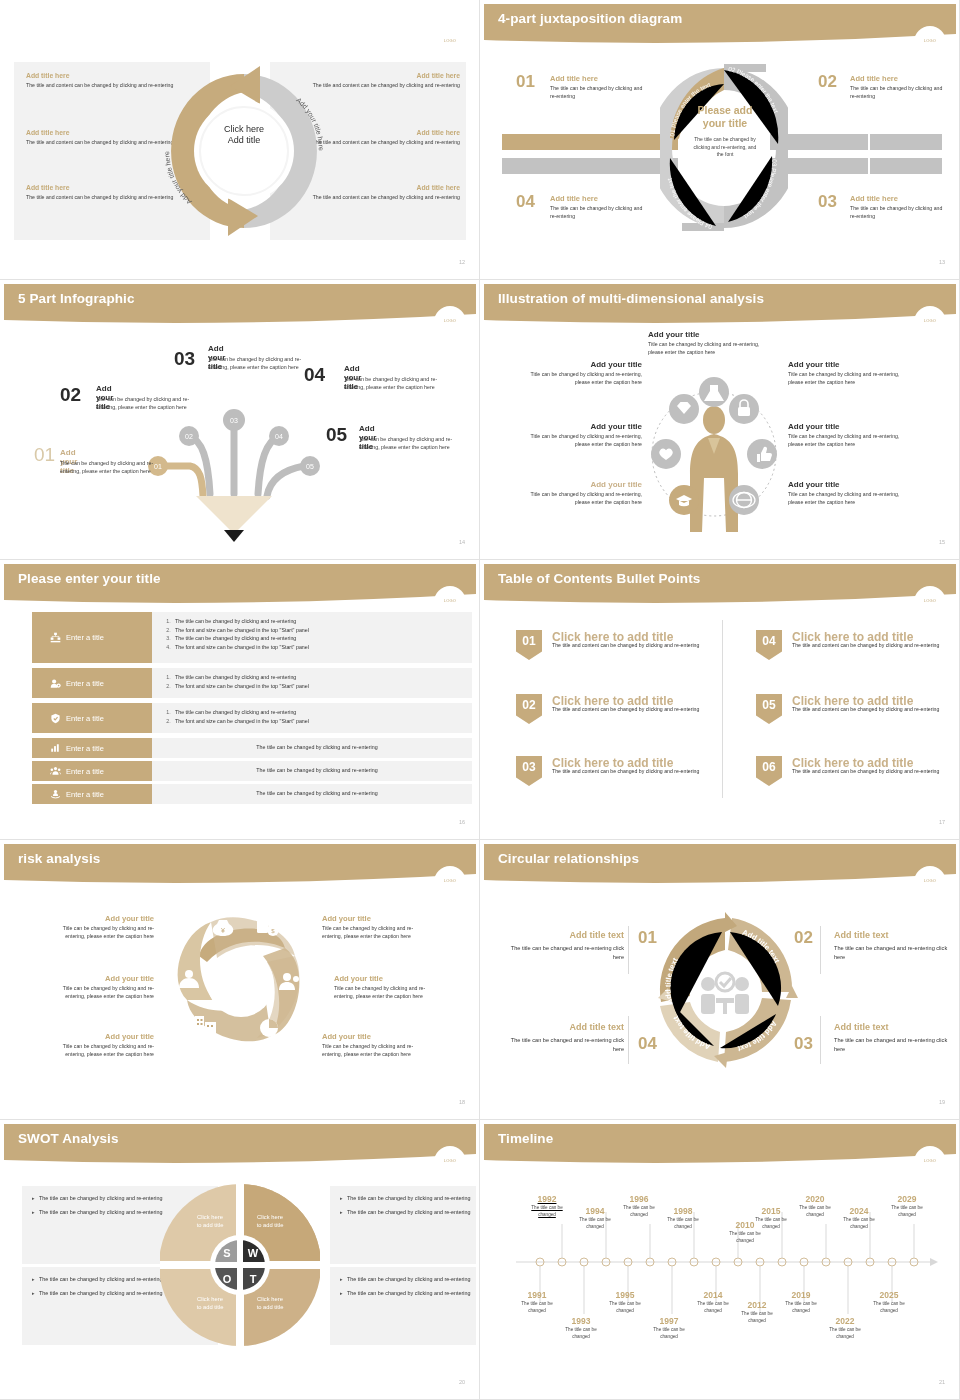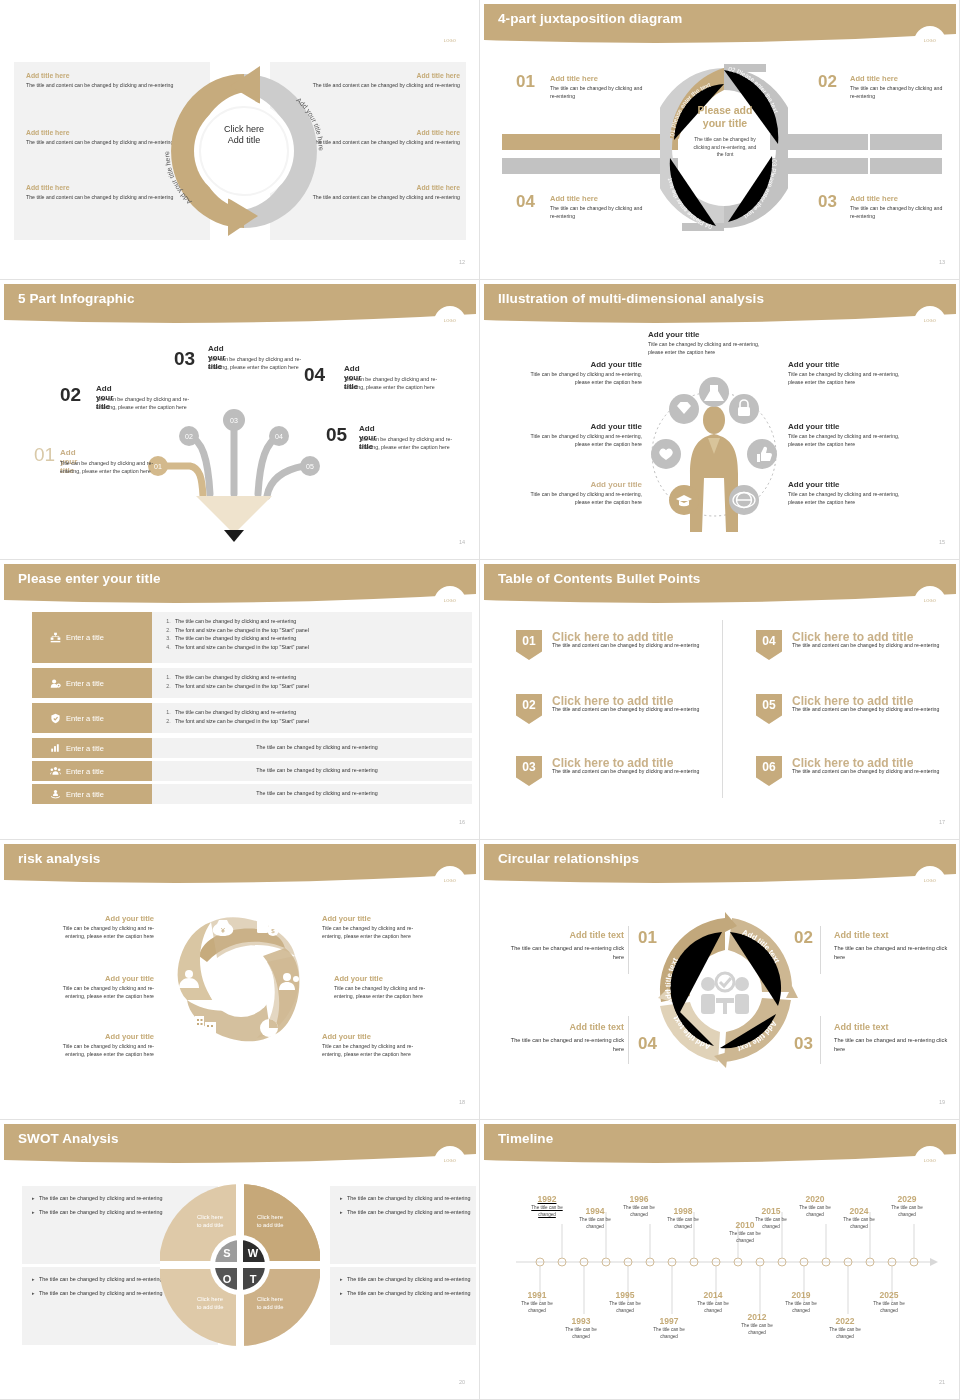--- a/index.html
+++ b/index.html
@@ -914,21 +914,21 @@
       <div class="d">The title can be changed</div>
         </div>
     <div class="tl-node" style="left:162px;top:192px;width:46px;">
       <div class="y">1997</div>
       <div class="d">The title can be changed</div>
         </div>
     <div class="tl-node" style="left:206px;top:166px;width:46px;">
       <div class="y">2014</div>
       <div class="d">The title can be changed</div>
         </div>
-    <div class="tl-node" style="left:250px;top:188px;width:46px;">
+    <div class="tl-node" style="left:250px;top:176px;width:46px;">
       <div class="y">2012</div>
       <div class="d">The title can be changed</div>
         </div>
     <div class="tl-node" style="left:294px;top:166px;width:46px;">
       <div class="y">2019</div>
       <div class="d">The title can be changed</div>
         </div>
     <div class="tl-node" style="left:338px;top:192px;width:46px;">
       <div class="y">2022</div>
       <div class="d">The title can be changed</div>

